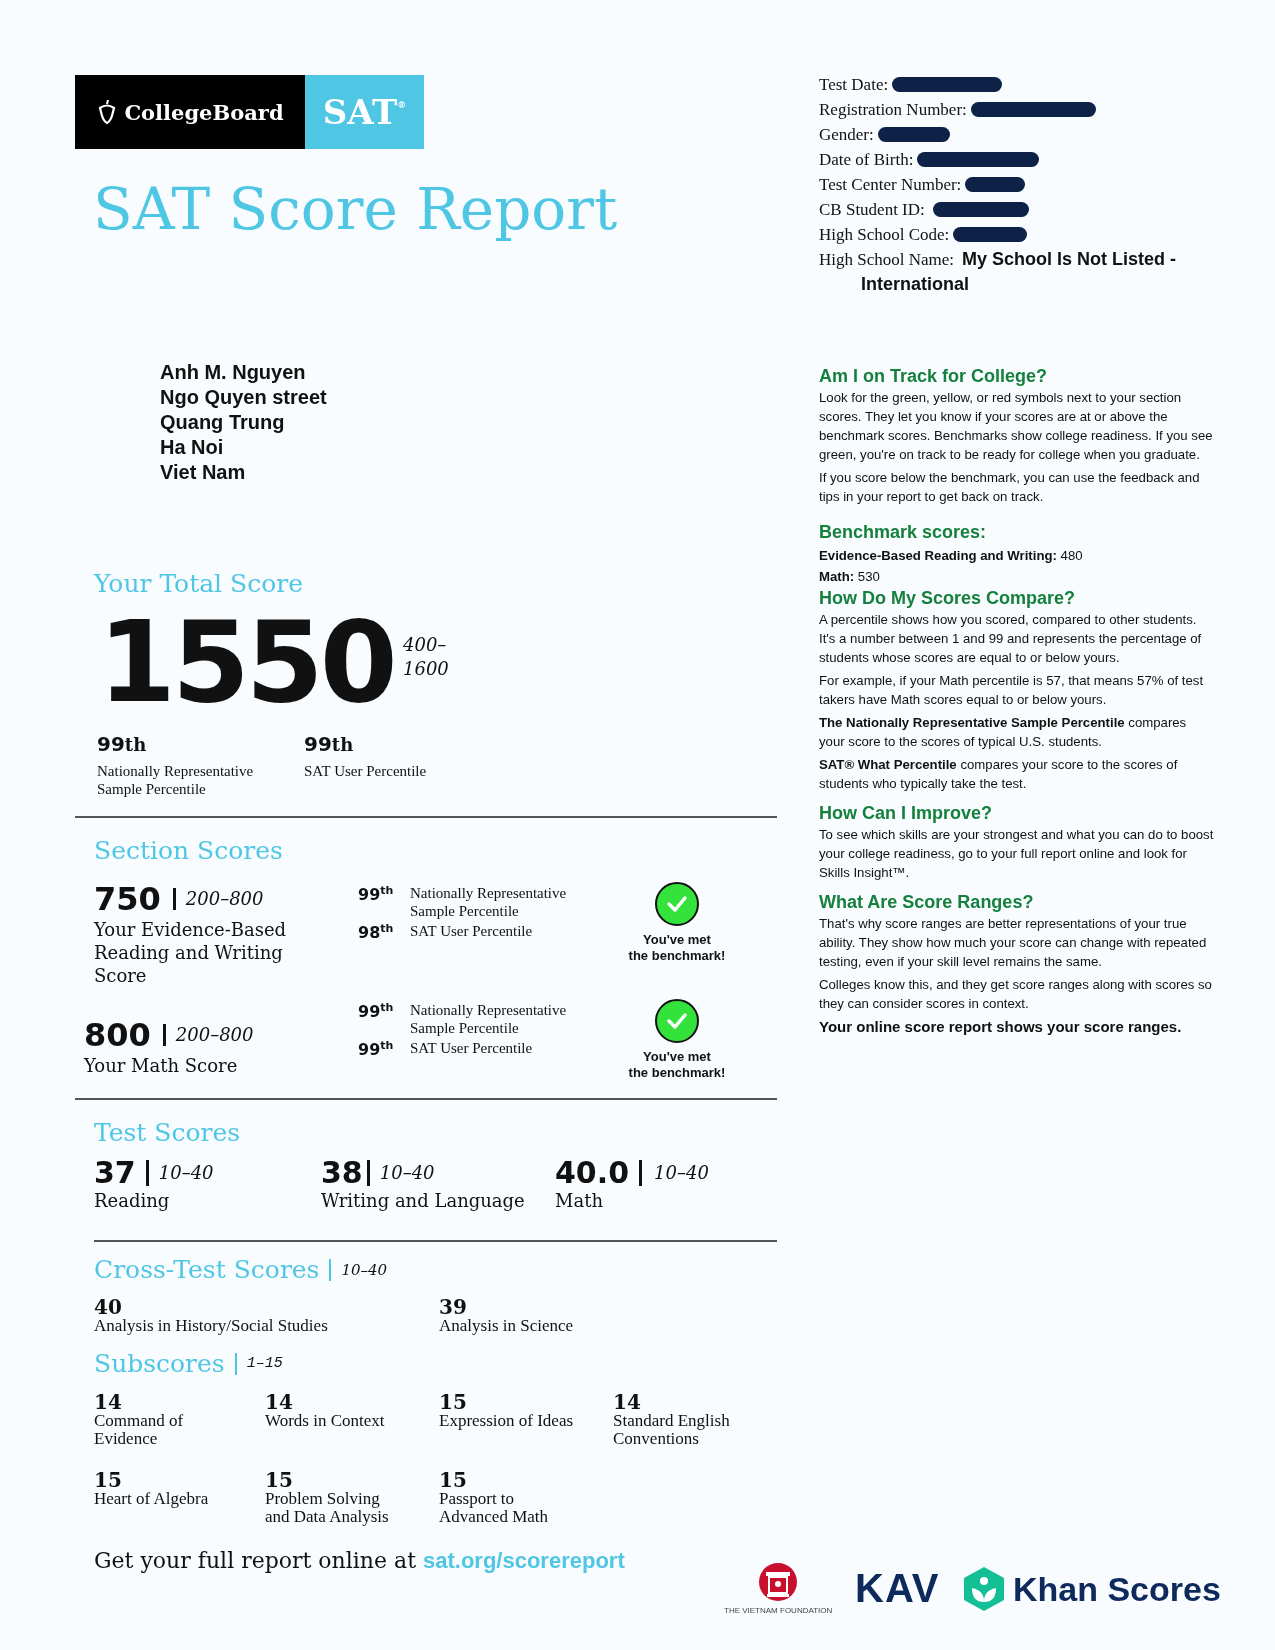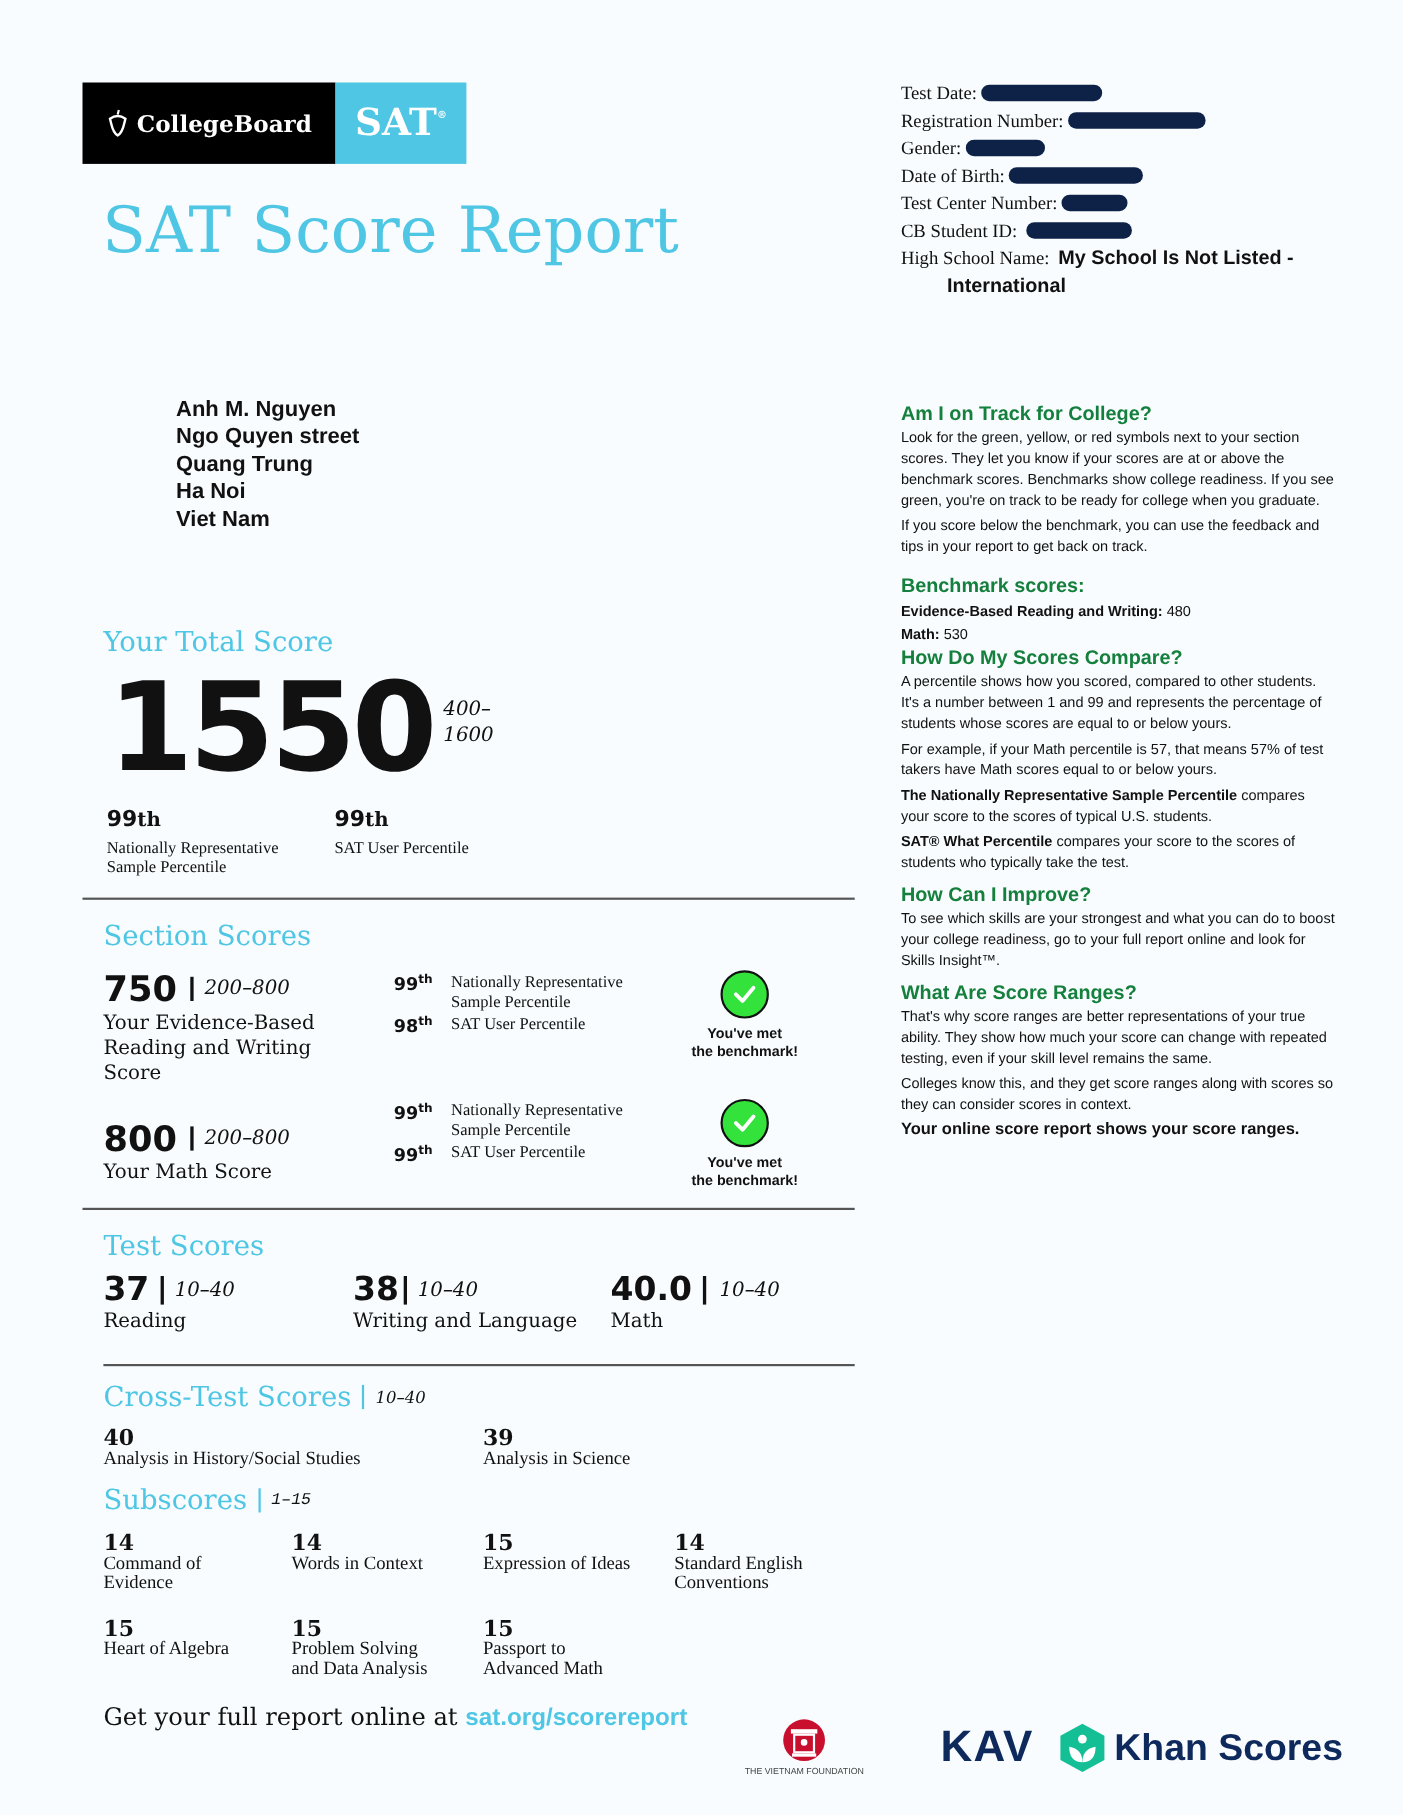--- a/index.html
+++ b/index.html
@@ -79,20 +79,24 @@
     </div>
   <div class="row">
       <span>Test Center Number:</span>
       <span class="redact" style="width:60px"></span>
     </div>
   <div class="row">
       <span>CB Student ID:</span>
       <span class="redact" style="width:96px;margin-left:8px"></span>
     </div>
   <div class="row">
+      <span>High School Code:</span>
+      <span class="redact" style="width:74px"></span>
+    </div>
+  <div class="row">
       <span>High School Name:</span>
       <span class="school">My School Is Not Listed -</span>
     </div>
   <div class="school2">International</div>
 </div>
 
 <div class="abs addr">
   <div>Anh M. Nguyen</div>
   <div>Ngo Quyen street</div>
   <div>Quang Trung</div>
@@ -153,21 +157,21 @@
     <svg width="22" height="18" viewBox="0 0 22 18">
         <path d="M3 9 L9 15 L19 3" fill="none" stroke="#fff" stroke-width="3.5" stroke-linecap="round" stroke-linejoin="round"></path>
       </svg>
   </div>
   <div class="bench" style="margin-top:6px;">
     <div>You've met</div>
     <div>the benchmark!</div>
   </div>
 </div>
 
-<div class="abs" style="left:94px;top:1016px;">
+<div class="abs" style="left:84px;top:1016px;">
   <div style="display:flex;align-items:center;">
     <span class="sec-score">800</span>
     <span class="range-bar" style="height:22px;margin:0 10px 0 12px;"></span>
     <span class="range">200–800</span>
   </div>
   <div class="sec-label">Your Math Score</div>
 </div>
 <div class="abs" style="left:358px;top:1001px;">
   <div style="display:flex;">
     <span class="pct-sm" style="width:52px;"><span>99</span><sup>th</sup></span>
@@ -294,21 +298,21 @@
   <p>That's why score ranges are better representations of your true ability. They show how much your score can change with repeated testing, even if your skill level remains the same.</p>
   <p>Colleges know this, and they get score ranges along with scores so they can consider scores in context.</p>
   <p style="font-weight:bold;font-size:15px;">Your online score report shows your score ranges.</p>
 </div>
 
 <div class="abs footer-text">
   <span>Get your full report online at</span>
   <span class="link">sat.org/scorereport</span>
 </div>
 
-<div class="abs" style="left:677px;top:1562px;display:flex;flex-direction:column;align-items:center;">
+<div class="abs" style="left:724px;top:1562px;display:flex;flex-direction:column;align-items:center;">
   <svg width="40" height="42" viewBox="0 0 40 42">
     <circle cx="20" cy="20" r="19" fill="#c8102e"></circle>
     <rect x="8" y="10" width="24" height="4" fill="#fff"></rect>
     <rect x="11" y="15" width="18" height="16" fill="none" stroke="#fff" stroke-width="2"></rect>
     <circle cx="20" cy="22" r="3" fill="#fff"></circle>
     <rect x="9" y="32" width="22" height="3" fill="#fff"></rect>
   </svg>
   <div style="font-size:8px;color:#444;margin-top:2px;">THE VIETNAM FOUNDATION</div>
 </div>
 <div class="abs" style="left:855px;top:1566px;font-size:40px;font-weight:bold;color:#0e2a5c;letter-spacing:1px;">KAV</div>

